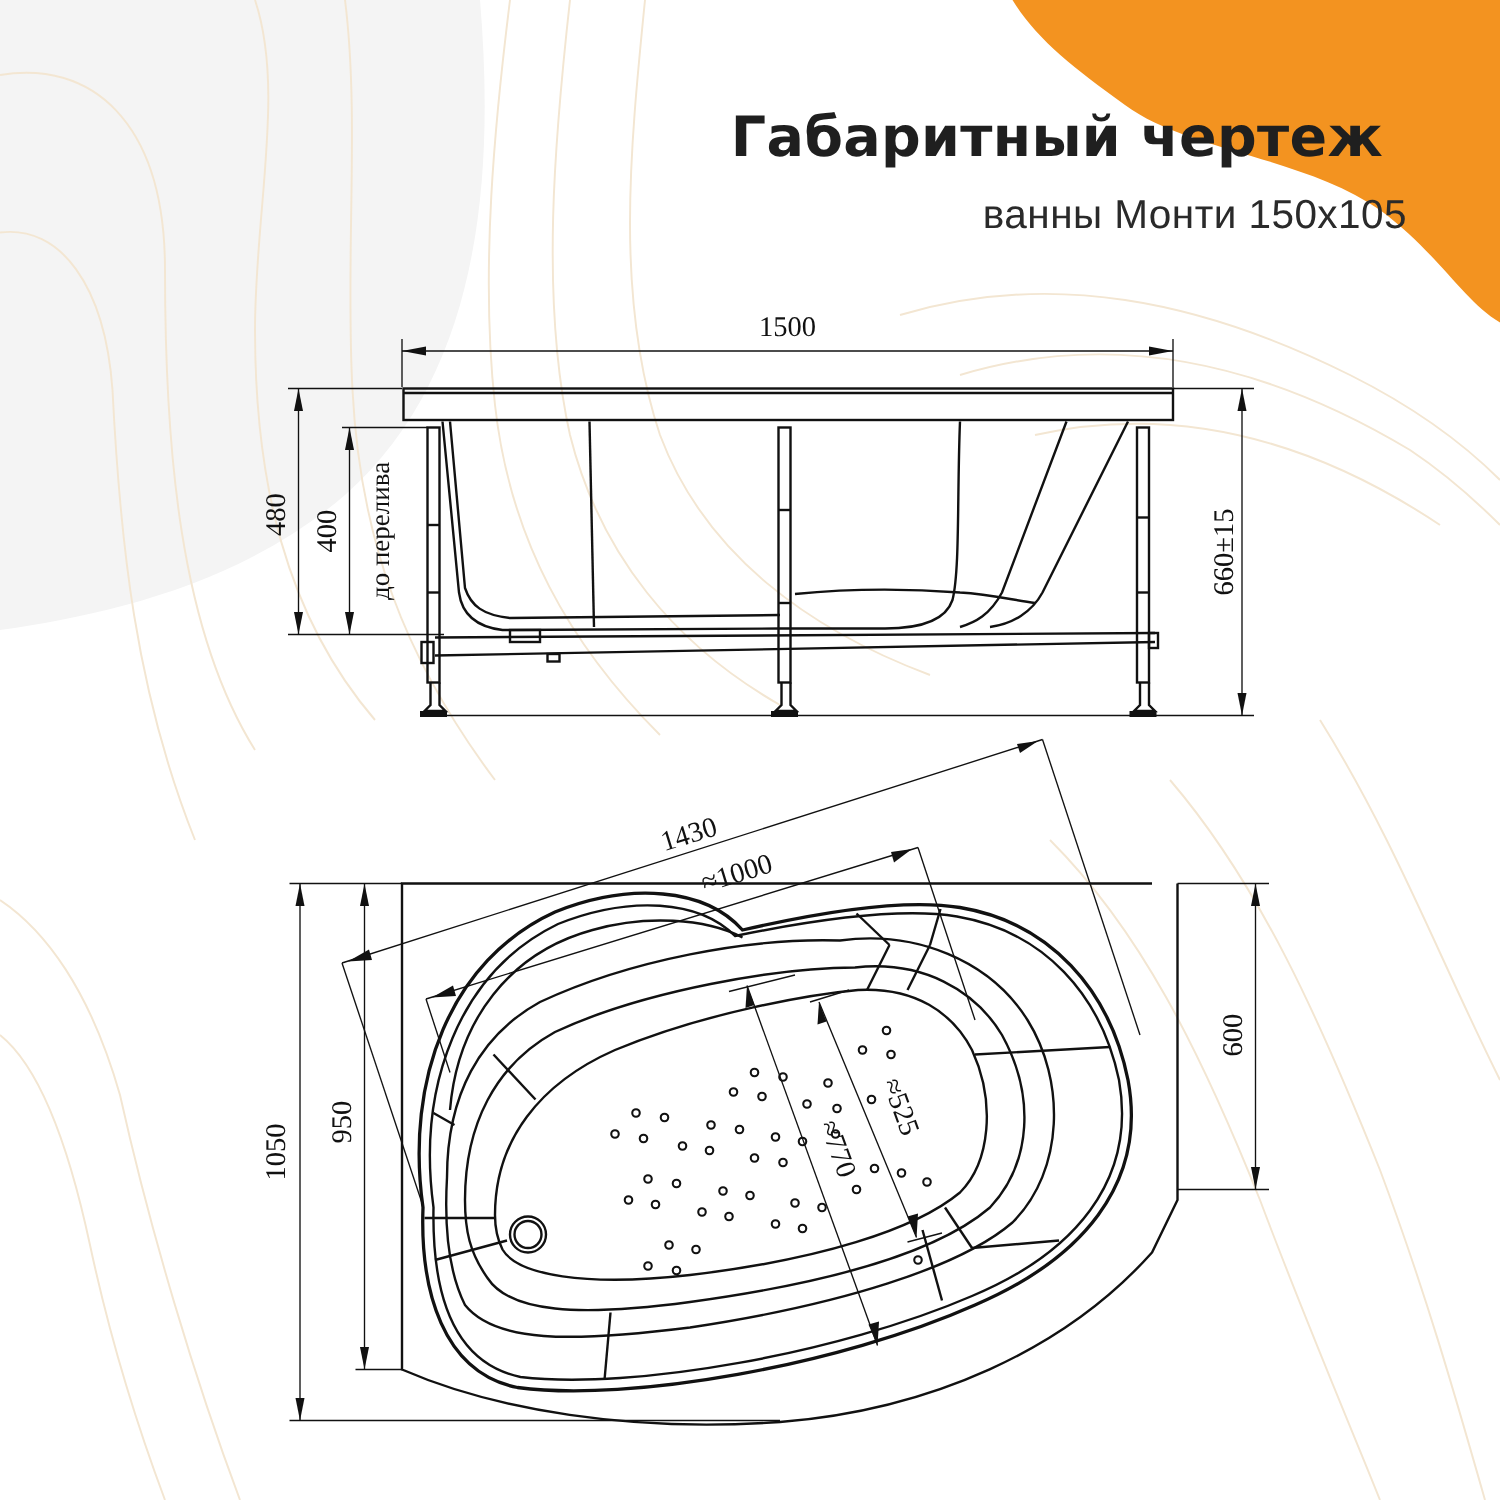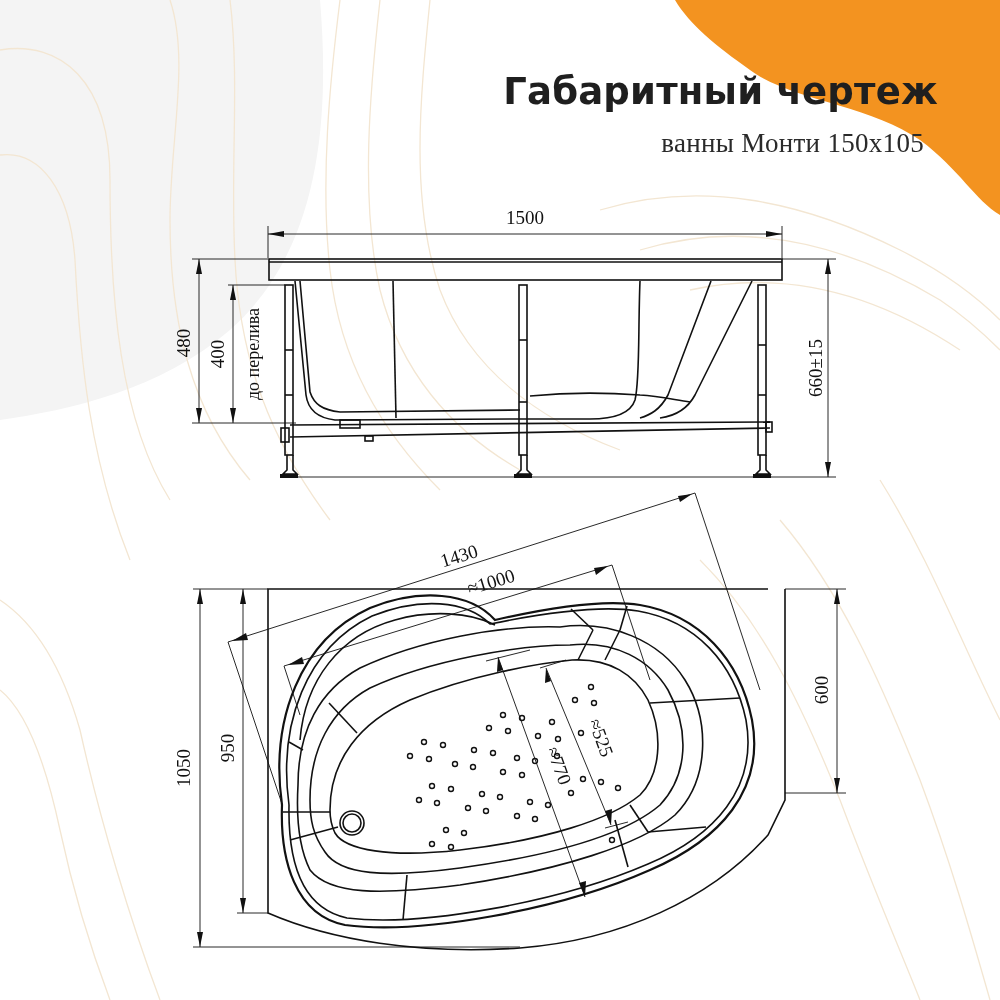--- a/index.html
+++ b/index.html
@@ -1,25 +1,25 @@
 <!DOCTYPE html>
 <html><head>
   <meta charset="utf-8">
   <style>
     html, body { margin: 0; padding: 0; }
     body { width: 1000px; height: 1000px; overflow: hidden; background: #ffffff; position: relative; }
     .canvas { position: absolute; left: 0; top: 0; width: 1000px; height: 1000px; }
     .title {
-      position: absolute; right: 62px; top: 70px;
+      position: absolute; right: 78px; top: 70px;
       font-family: "DejaVu Sans", sans-serif; font-weight: bold;
       font-size: 37px; color: #1f1f1f; letter-spacing: 0.2px; white-space: nowrap; text-align: center;
     }
     .subtitle {
-      position: absolute; right: 76px; top: 128px;
-      font-family: Liberation Serif, serif; font-weight: normal;
+      position: absolute; right: 62px; top: 128px;
+      font-family: Liberation Sans, sans-serif; font-weight: normal;
       font-size: 27px; color: #2a2a2a; letter-spacing: 0.3px; white-space: nowrap; margin-left: 20px;
     }
     svg text.dim { font-family: "Liberation Serif", serif; font-size: 19px; fill: #111; }
     svg text.dim-small { font-family: "Liberation Serif", serif; font-size: 18px; fill: #111; }
     .ln { stroke: #111; fill: none; stroke-width: 1.6; }
     .ln2 { stroke: #111; fill: none; stroke-width: 2.2; }
     .thin { stroke: #111; fill: none; stroke-width: 0.9; }
     .dot { fill: none; stroke: #111; stroke-width: 1.4; }
     .bgline { fill: none; stroke: #f3e6d2; stroke-width: 1.3; }
   </style>

